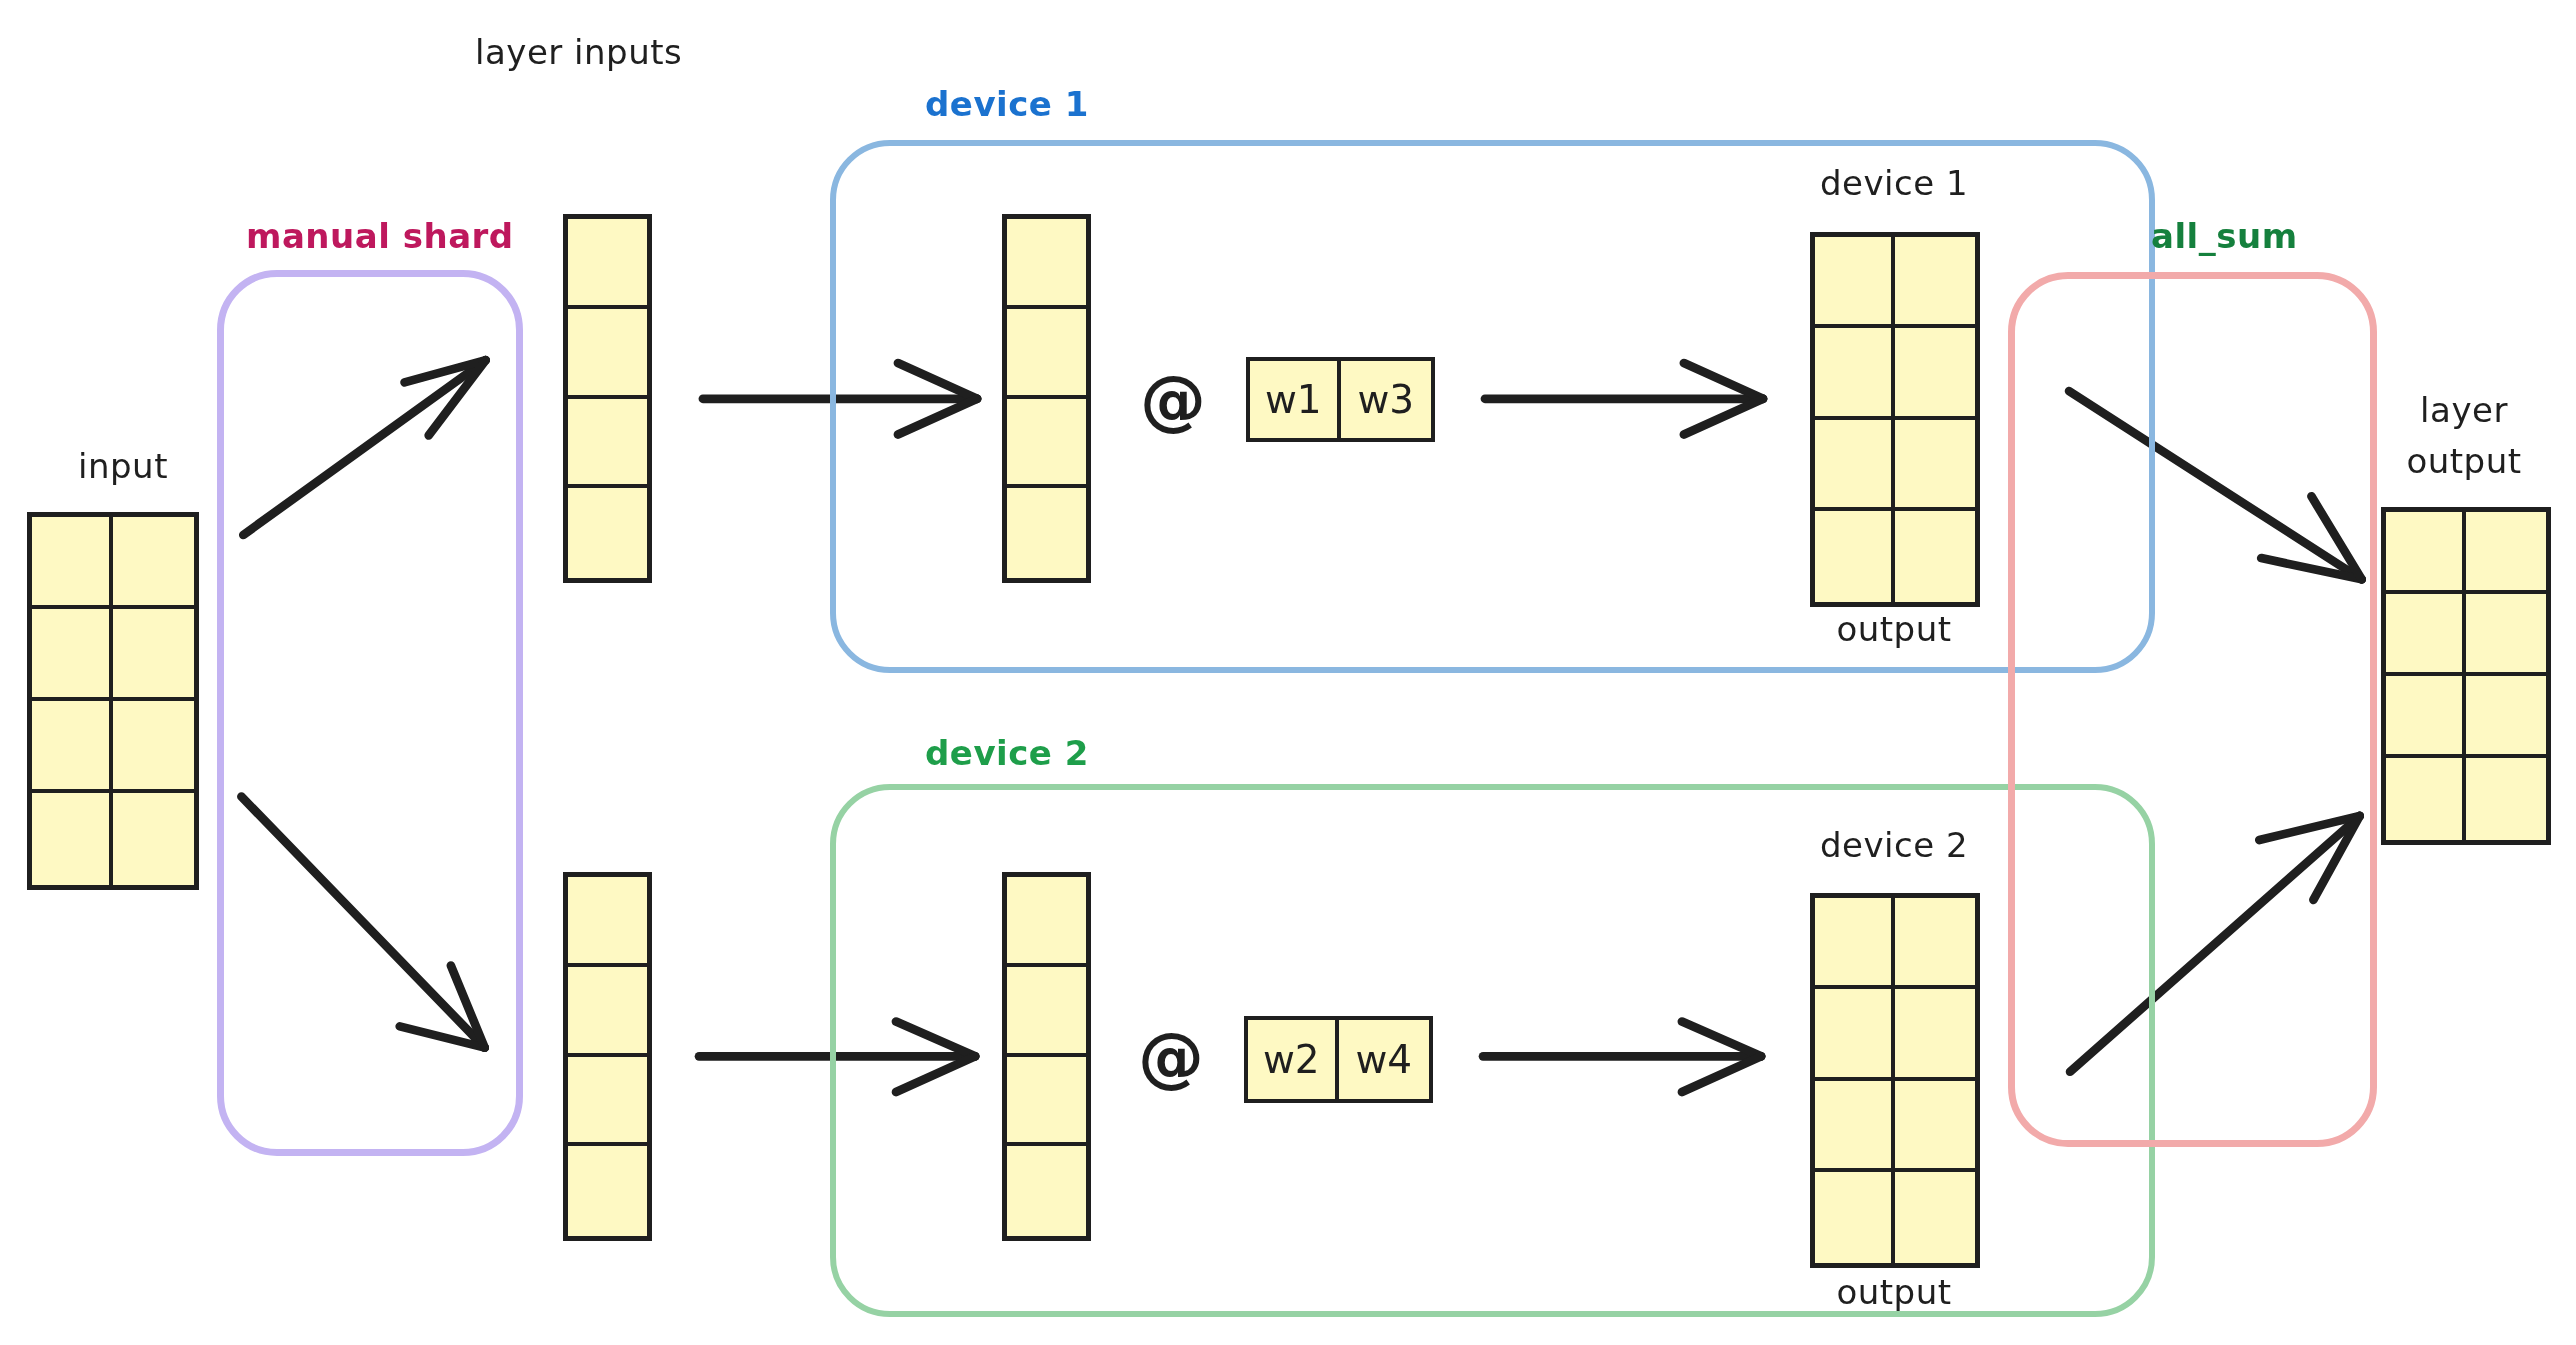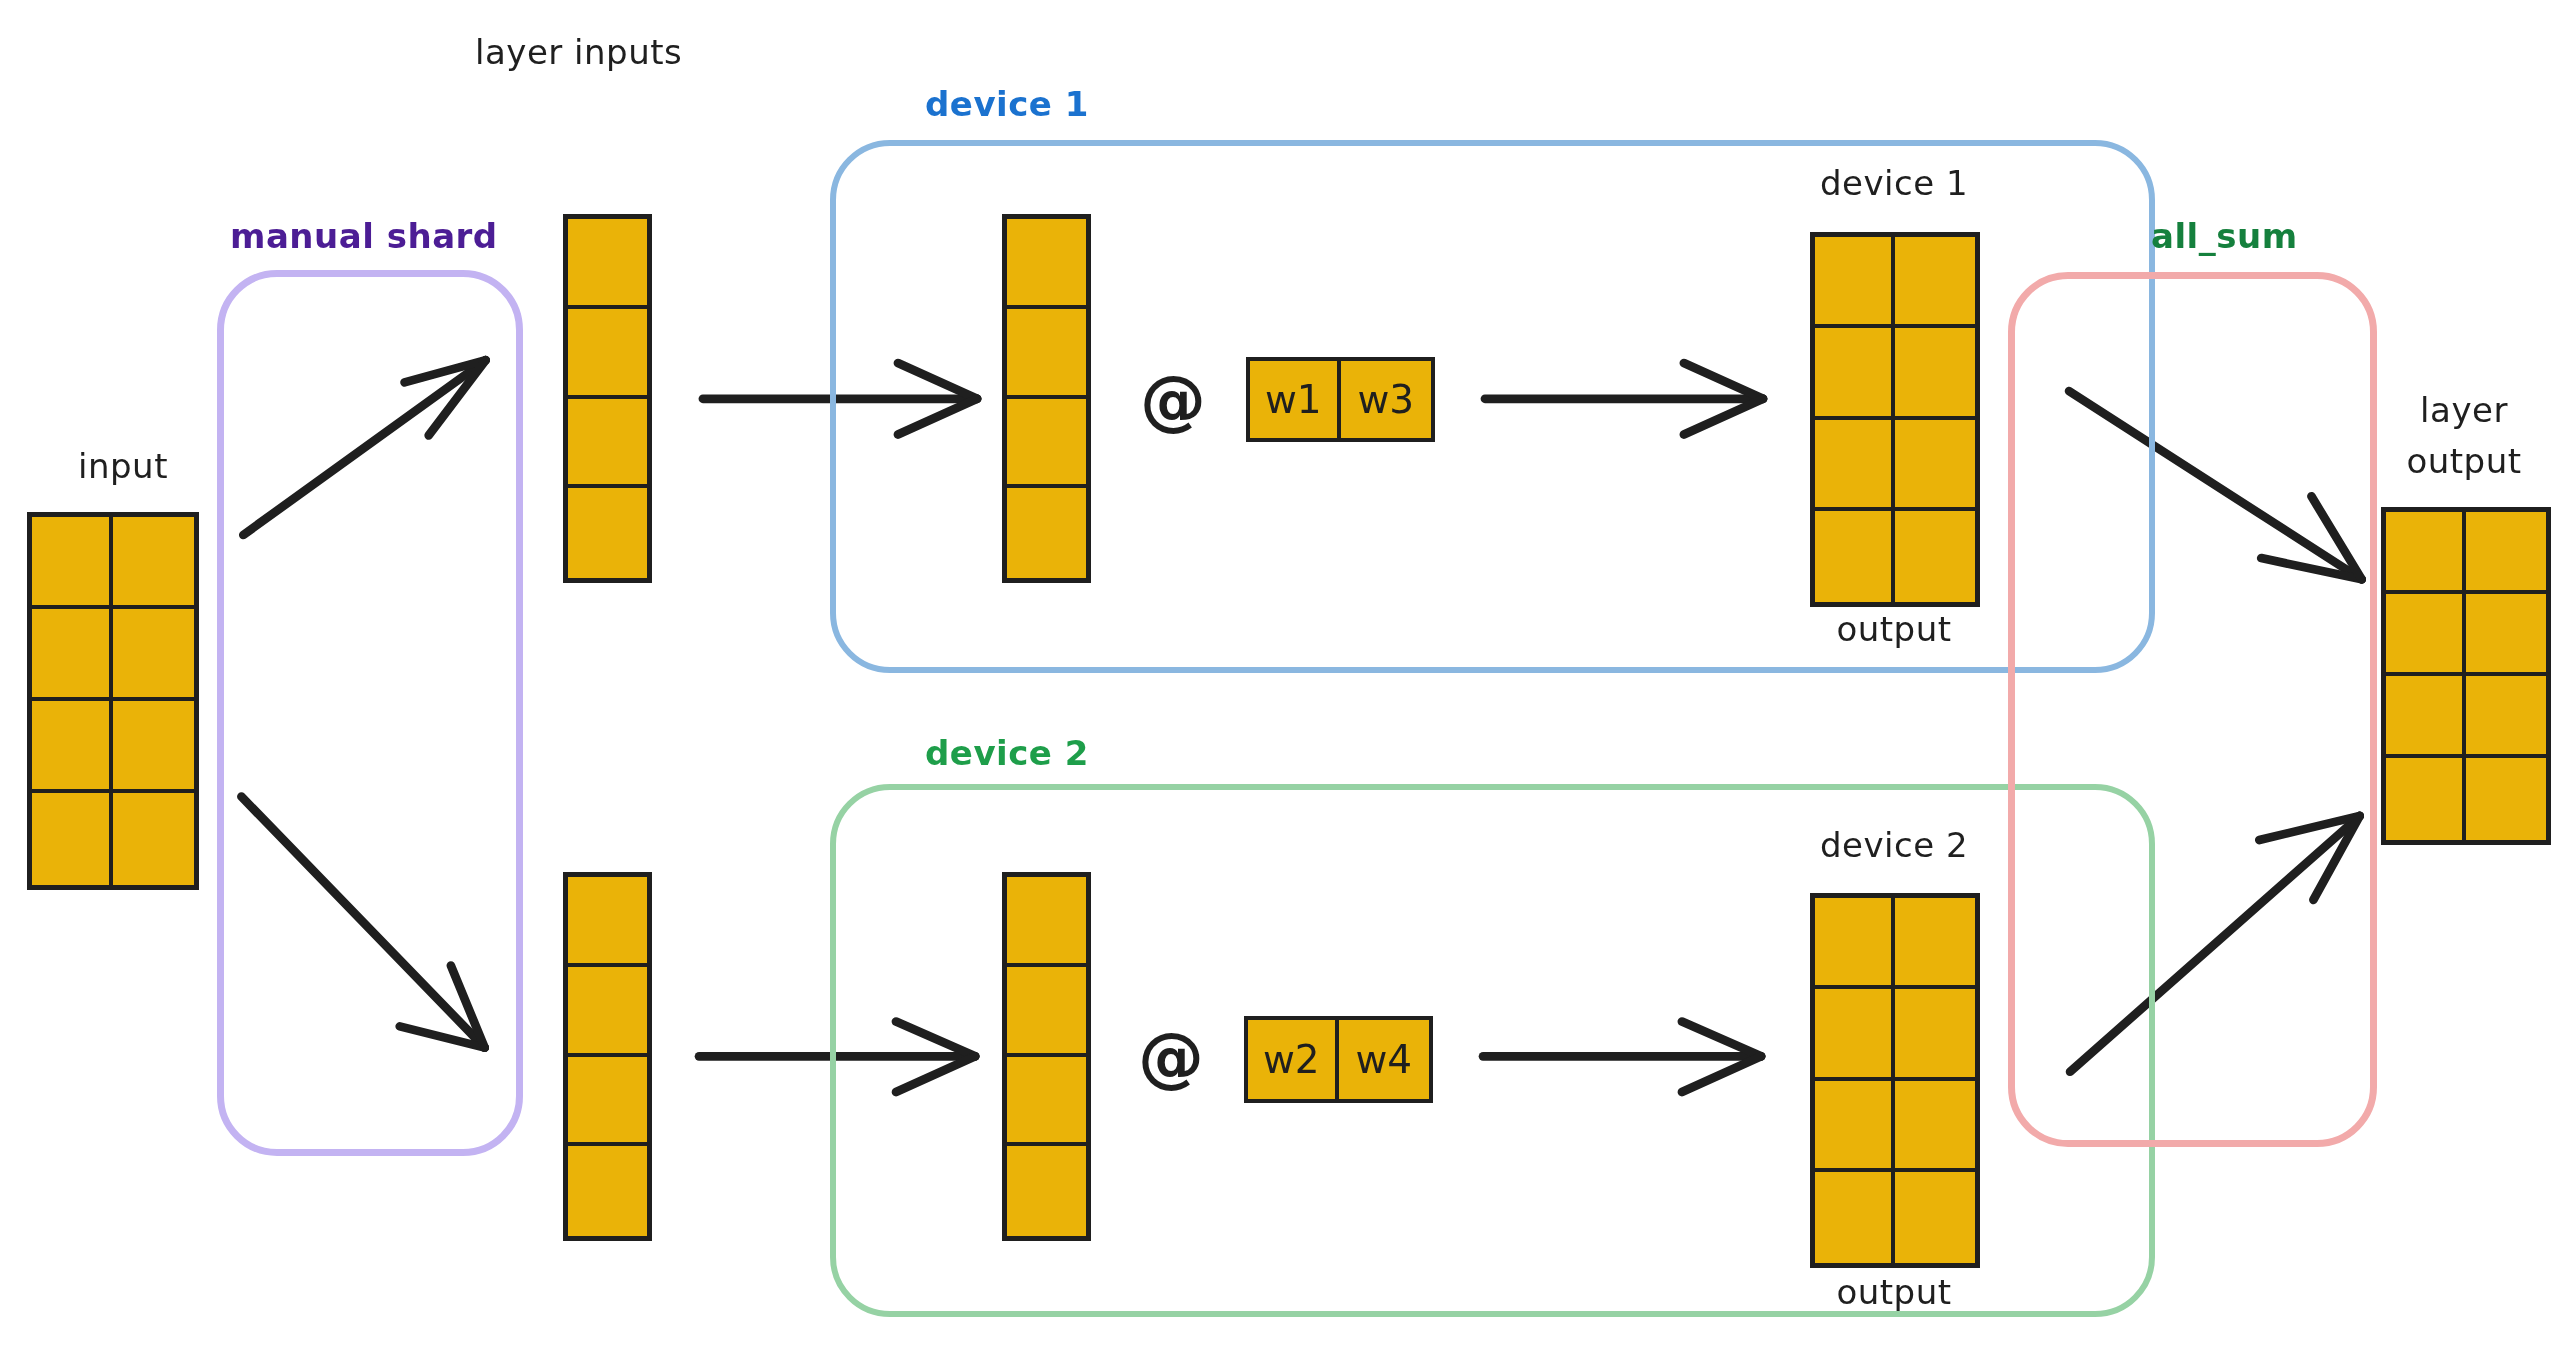--- a/index.html
+++ b/index.html
@@ -52,21 +52,21 @@
     position:absolute;
     display:grid;
     box-sizing:border-box;
     border:5.8px solid #1f1f1f;
     background:#ffffff;
   }
   .grid .cell{
     box-sizing:border-box;
     border-right:4.8px solid #1f1f1f;
     border-bottom:4.8px solid #1f1f1f;
-    background:#eab308;
+    background:#fef9c3;
     display:flex;
     align-items:center;
     justify-content:center;
     font-size:37px;
     color:#1f1f1f;
     text-align:right;
   }
   .grid .cell.lastcol{border-right:none;}
   .grid .cell.lastrow{border-bottom:none;}
 
@@ -158,21 +158,21 @@
   <div class="group-box manual" style="left: 217px; top: 270px; width: 306px; height: 886px; border-color: rgb(195, 179, 242);"></div>
 
   <div class="group-box device1" style="left: 830px; top: 140px; width: 1325px; height: 533px; border-color: rgb(138, 183, 224);"></div>
 
   <div class="group-box device2" style="left: 830px; top: 784px; width: 1325px; height: 533px; border-color: rgb(150, 210, 164);"></div>
 
   <div class="group-box allsum" style="left: 2008px; top: 272px; width: 369px; height: 875px; border-color: rgb(242, 170, 170);"></div>
 
   <div class="label" style="left:475px;top:33px;">layer inputs</div>
 
-  <div class="label purple" style="left: 230px; top: 217px; color: #4c1d95;">manual shard</div>
+  <div class="label purple" style="left: 246px; top: 217px; color: #be185d;">manual shard</div>
 
   <div class="label blue" style="left: 925px; top: 85px; color: rgb(27, 114, 207);">device 1</div>
 
   <div class="label green" style="left: 925px; top: 734px; color: rgb(30, 158, 74);">device 2</div>
 
   <div class="label red" style="left: 2151px; top: 217px; color: #15803d;">all_sum</div>
 
   <div class="label" style="left:54px;top:447px;margin-left:24px;">input</div>
 
   <div class="label center" style="left:1894px;top:164px;">device 1</div>

